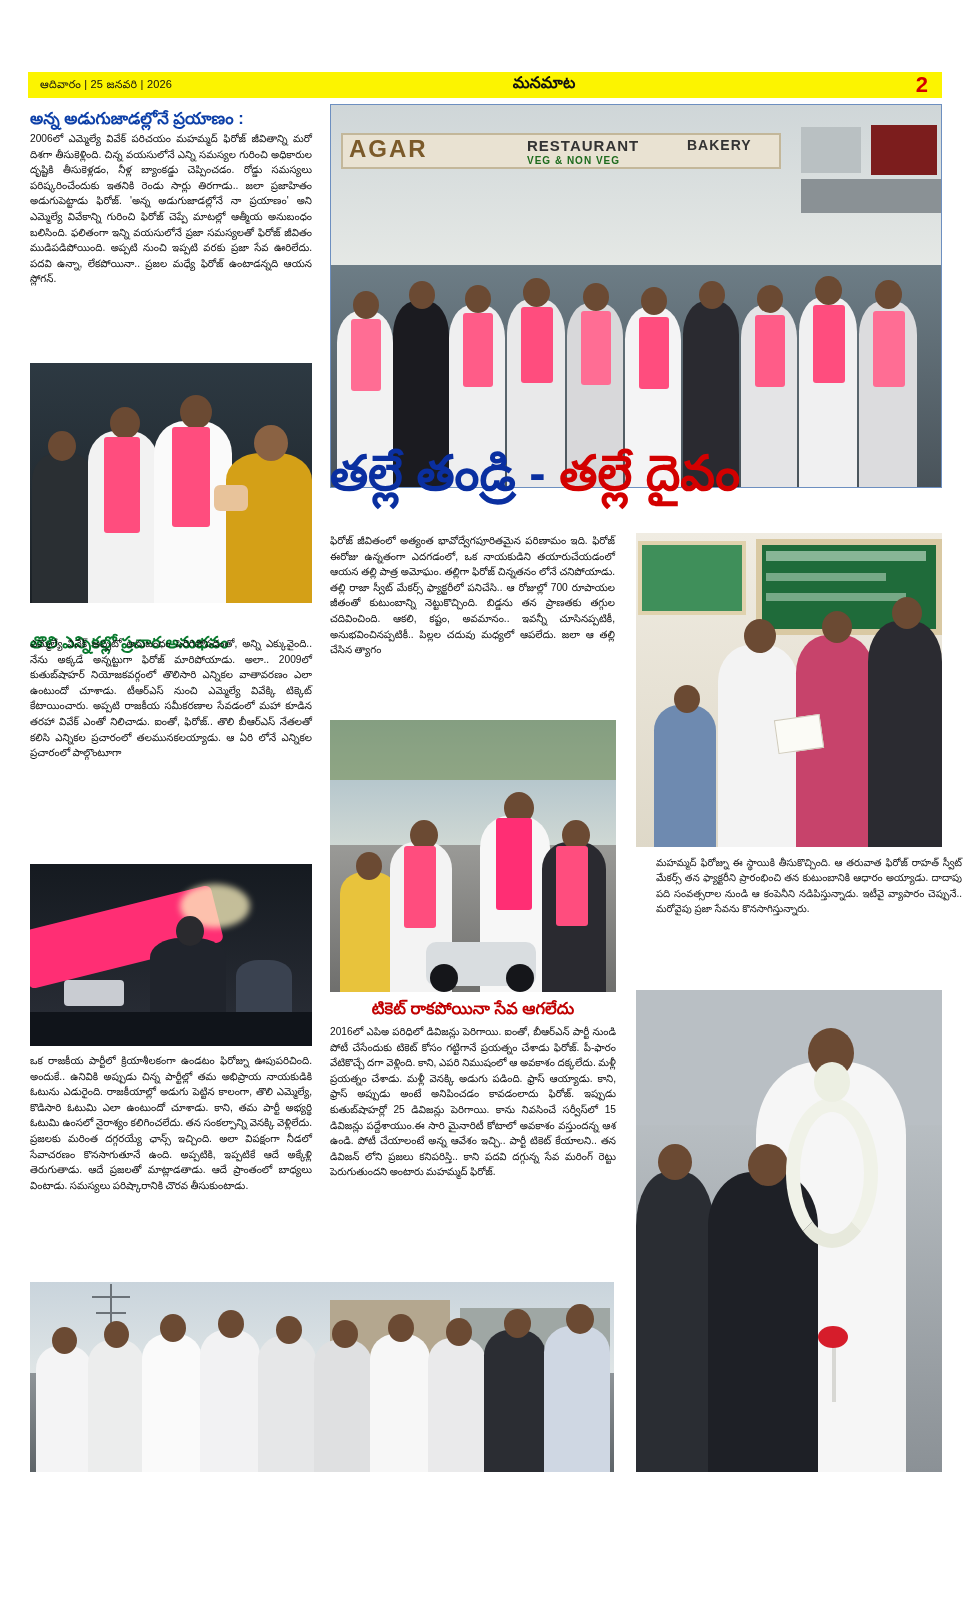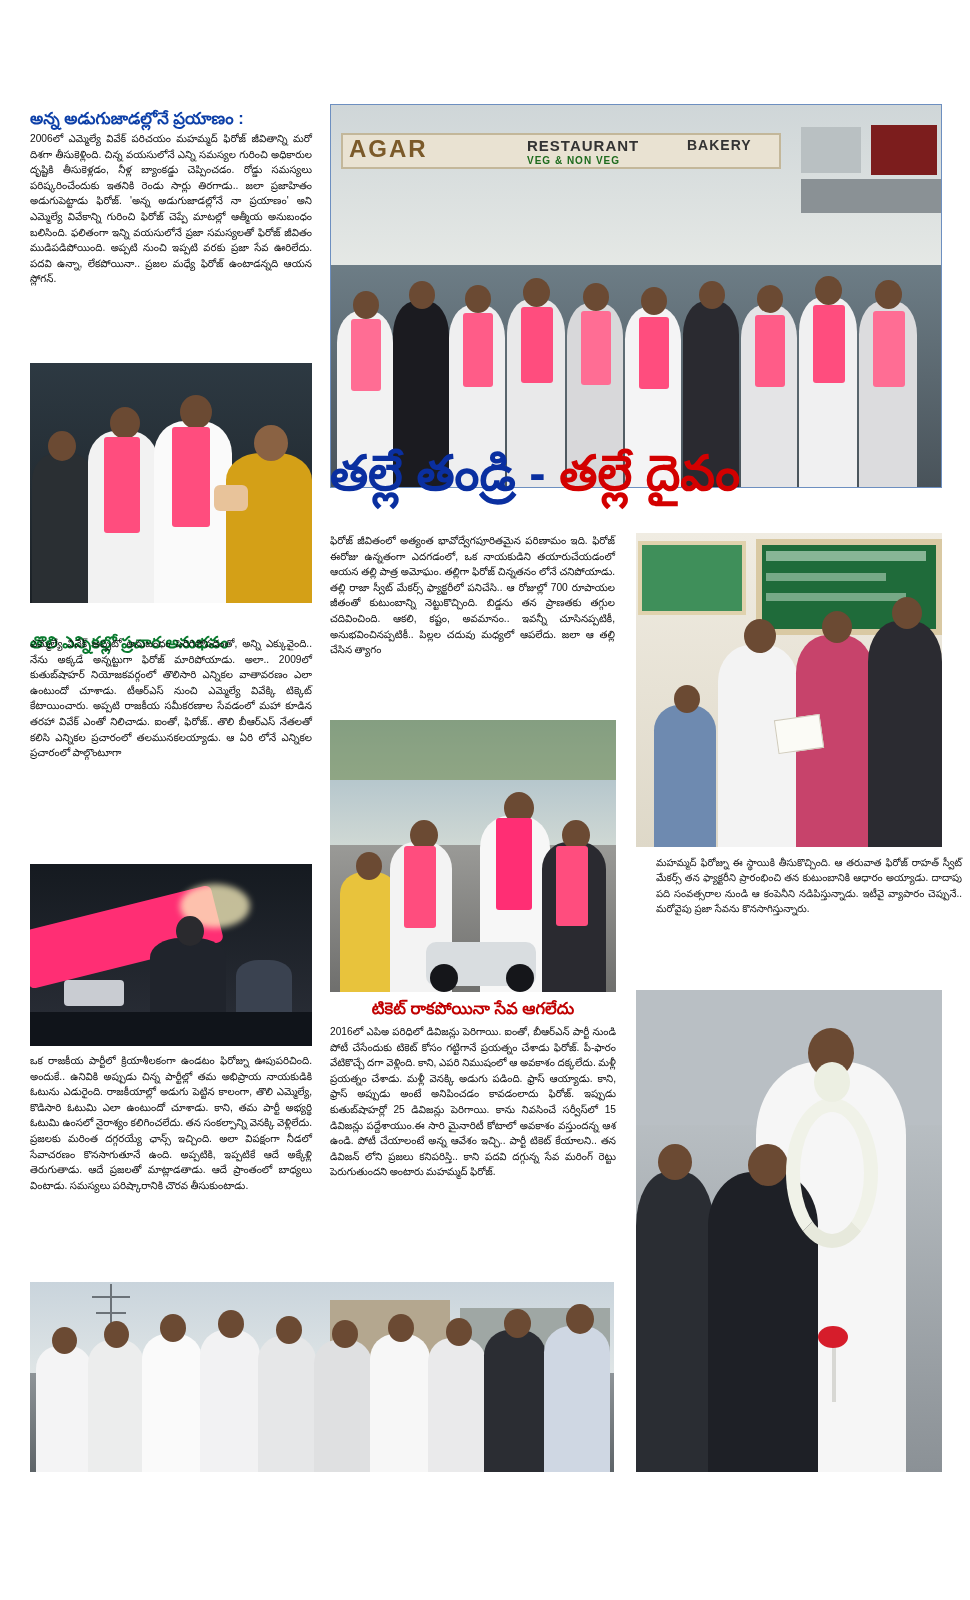--- a/index.html
+++ b/index.html
@@ -124,20 +124,25 @@
   .cap { font-size: 10px; line-height: 15.4px; text-align: justify; color: #111; }
 
   
   .frame-blue { border: 1px solid #6d8fc0; }
 </style>
 </head>
 <body>
 
 <div class="page">
 
+  <div class="masthead">
+    <div class="masthead-date">ఆదివారం | 25 జనవరి | 2026</div>
+    <div class="masthead-center">మనమాట</div>
+    <div class="masthead-page">2</div>
+  </div>
 
   <div style="position:absolute;left:30px;top:108px;width:280px;">
     <div class="head-blue">అన్న అడుగుజాడల్లోనే ప్రయాణం :</div>
   </div>
   <div style="position:absolute;left:30px;top:131px;width:282px;">
     <div class="tel">2006లో ఎమ్మెల్యే వివేక్ పరిచయం మహమ్మద్ ఫిరోజ్ జీవితాన్ని మరో దిశగా తీసుకెళ్లింది. చిన్న వయసులోనే ఎన్ని సమస్యల గురించి అధికారుల దృష్టికి తీసుకెళ్లడం, నీళ్ల బ్యాంకడ్డు చెప్పించడం. రోడ్డు సమస్యలు పరిష్కరించేందుకు ఇతనికి రెండు సార్లు తిరగాడు.. జలా ప్రజాహితం అడుగుపెట్టాడు ఫిరోజ్. 'అన్న అడుగుజాడల్లోనే నా ప్రయాణం' అని ఎమ్మెల్యే వివేకాన్ని గురించి ఫిరోజ్ చెప్పే మాటల్లో ఆత్మీయ అనుబంధం బలిసింది. ఫలితంగా ఇన్ని వయసులోనే ప్రజా సమస్యలతో ఫిరోజ్ జీవితం ముడిపడిపోయింది. అప్పటి నుంచి ఇప్పటి వరకు ప్రజా సేవ ఊరిలేదు. పదవి ఉన్నా, లేకపోయినా.. ప్రజల మధ్యే ఫిరోజ్ ఉంటాడన్నది ఆయన స్లోగన్.</div>
   </div>
 
   <div class="photo frame-blue" style="left:330px;top:104px;width:612px;height:384px;">
 

